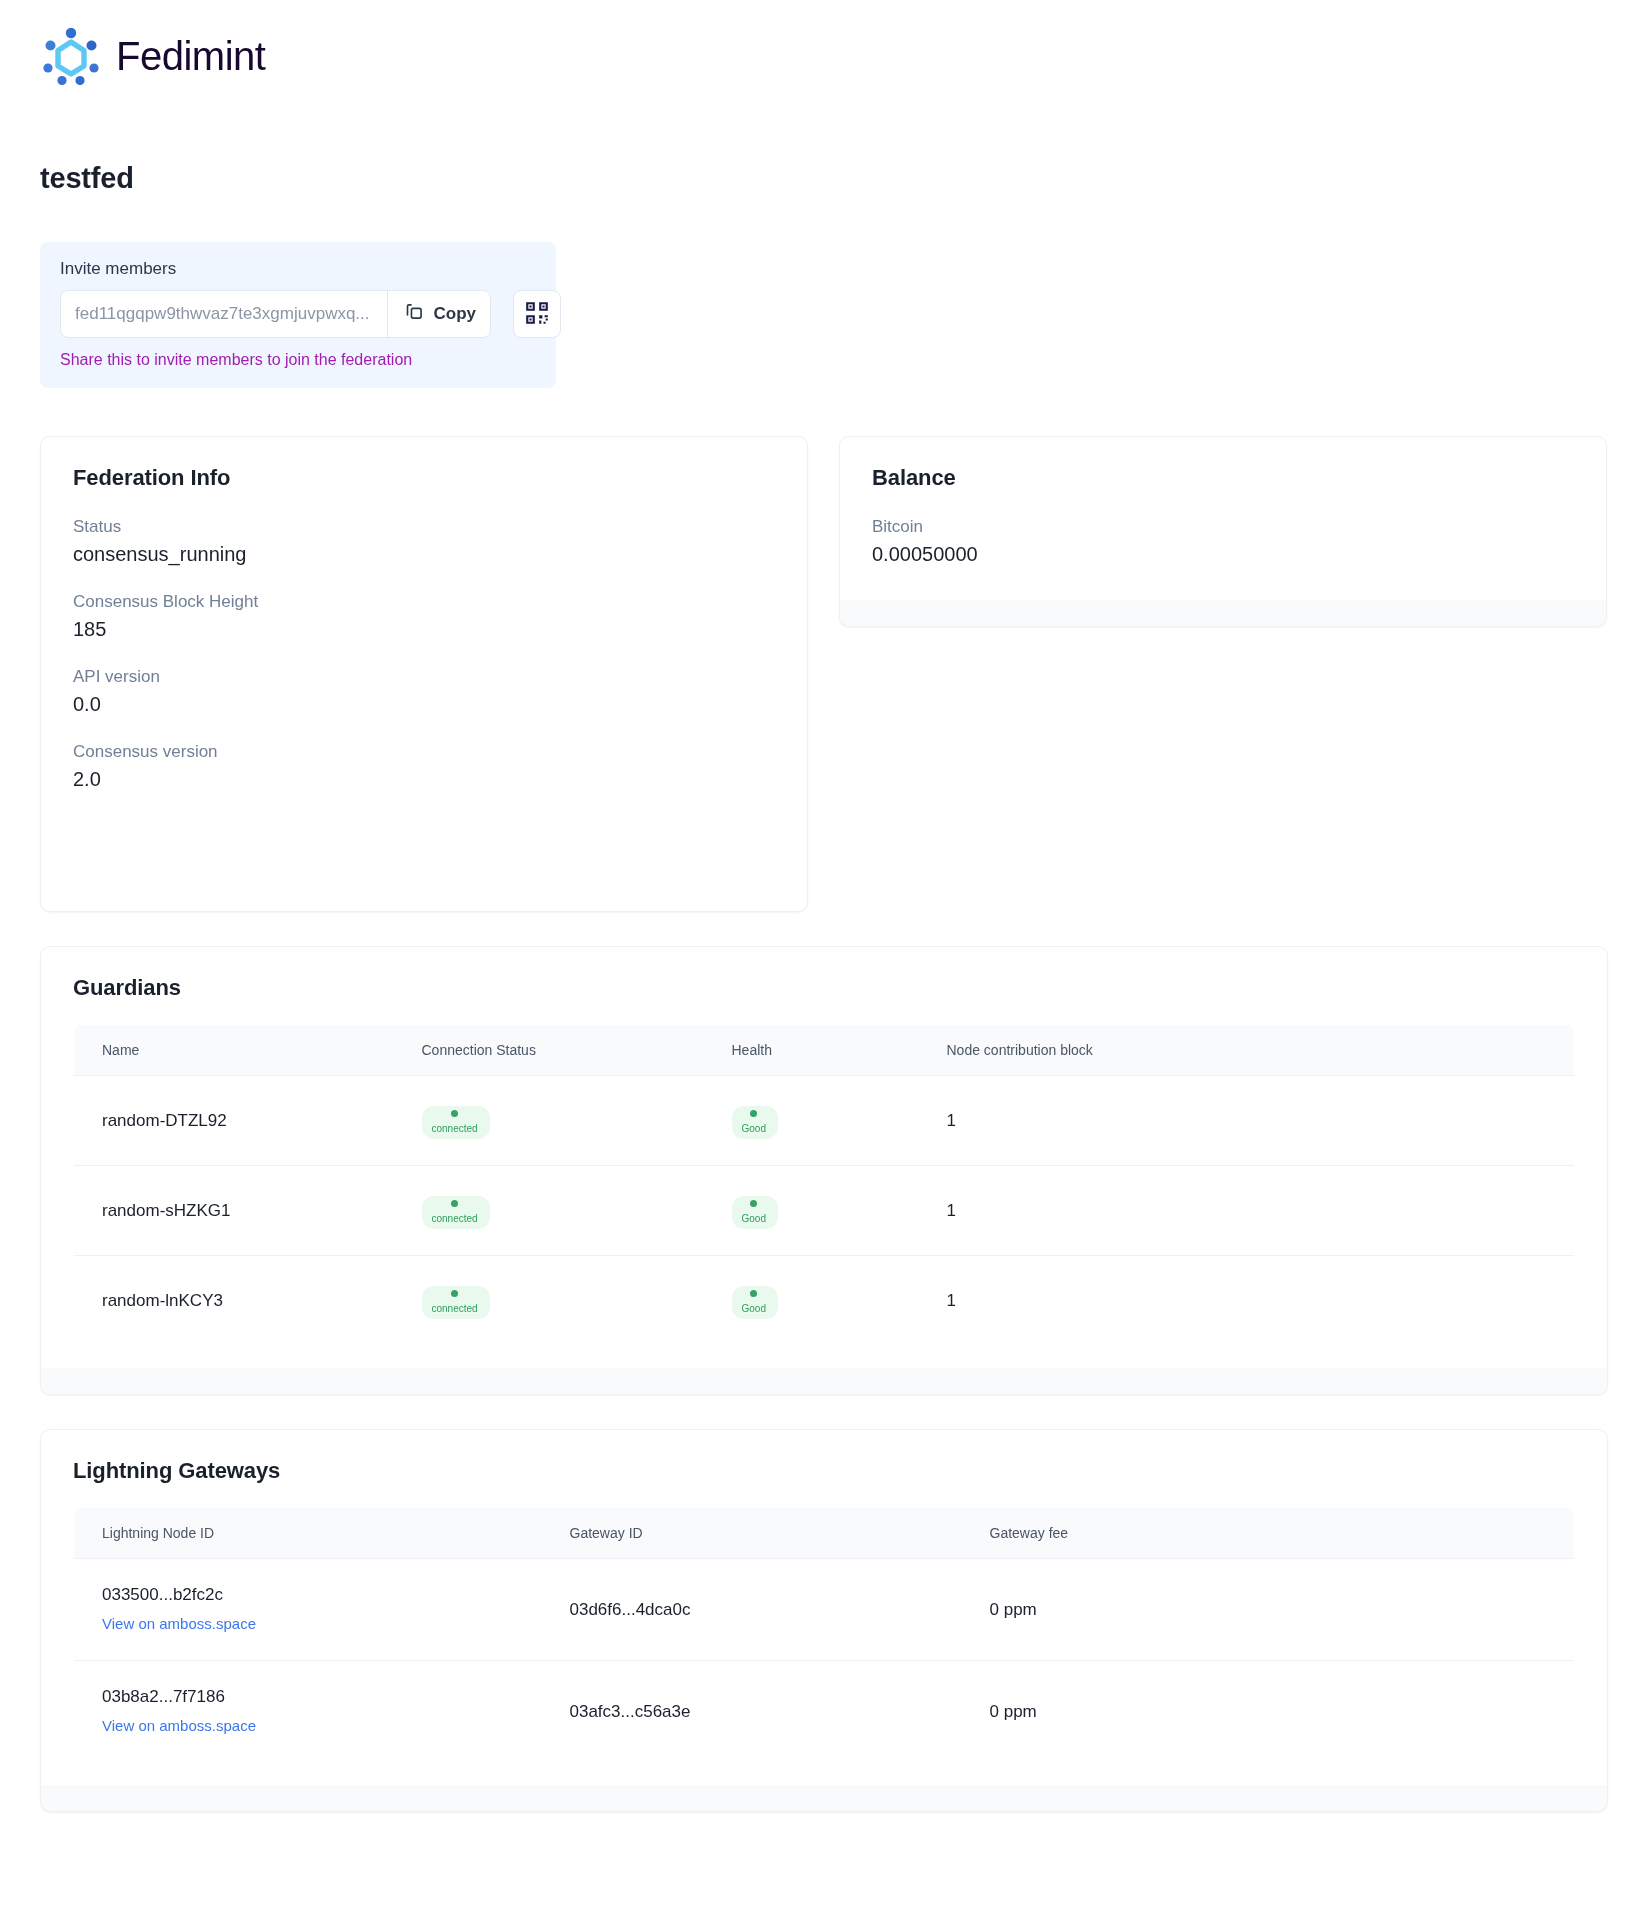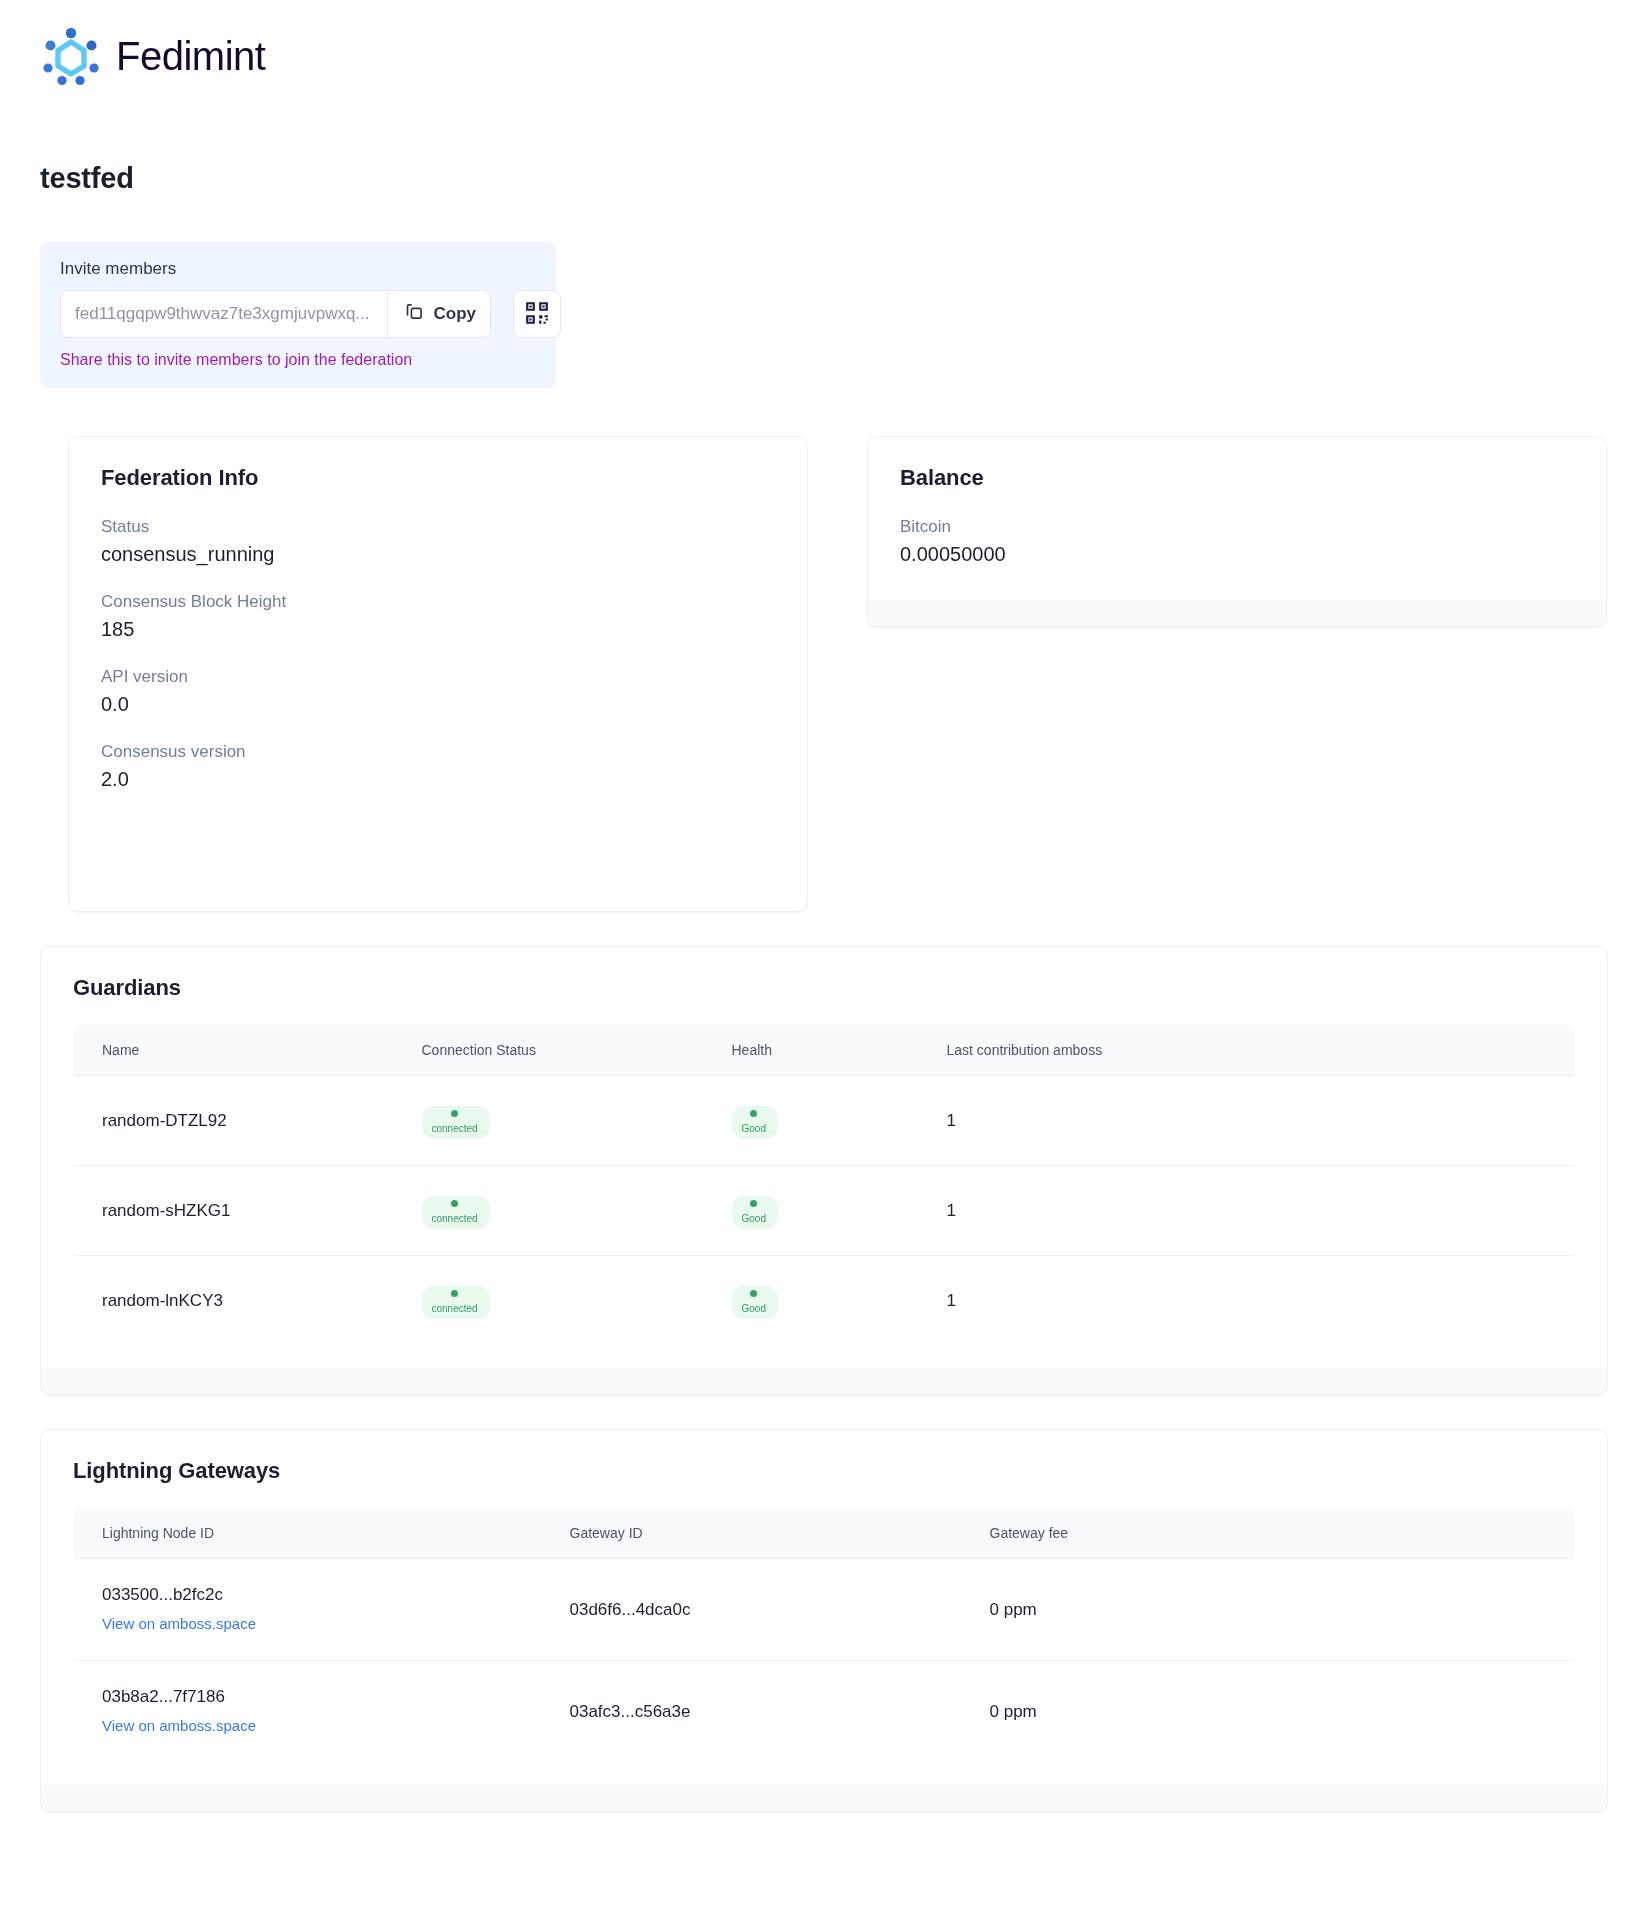--- a/index.html
+++ b/index.html
@@ -115,21 +115,20 @@
   }
   .col-left  { width: 768px; flex: none; }
   .col-right { width: 768px; flex: none; }
 
   .card {
     background: #ffffff;
     border: 1px solid #edf0f4;
     border-radius: 10px;
     box-shadow: 0 1px 2px rgba(16,24,40,0.05);
     overflow: hidden;
-    margin-left: 28px;
   }
   .card-body { padding: 28px 32px 34px 32px; }
   .card-foot { height: 26px; background: #f8fafc; }
   .card-title {
     font-size: 22px;
     font-weight: 700;
     color: #1a202c;
     letter-spacing: -0.1px;
     margin-bottom: 26px;
   }
@@ -338,21 +337,21 @@
 
   <div class="section-card">
     <div class="section-body">
       <div class="section-title">Guardians</div>
       <table class="data-table">
         <thead>
           <tr>
             <th class="g-c1">Name</th>
             <th class="g-c2">Connection Status</th>
             <th class="g-c3">Health</th>
-            <th class="g-c4">Last contribution amboss</th>
+            <th class="g-c4">Node contribution block</th>
           </tr>
         </thead>
         <tbody>
           <tr>
             <td>random-DTZL92</td>
             <td>
               <span class="badge">
                 <span class="badge-dot"></span>
                 <span>connected</span>
               </span>

